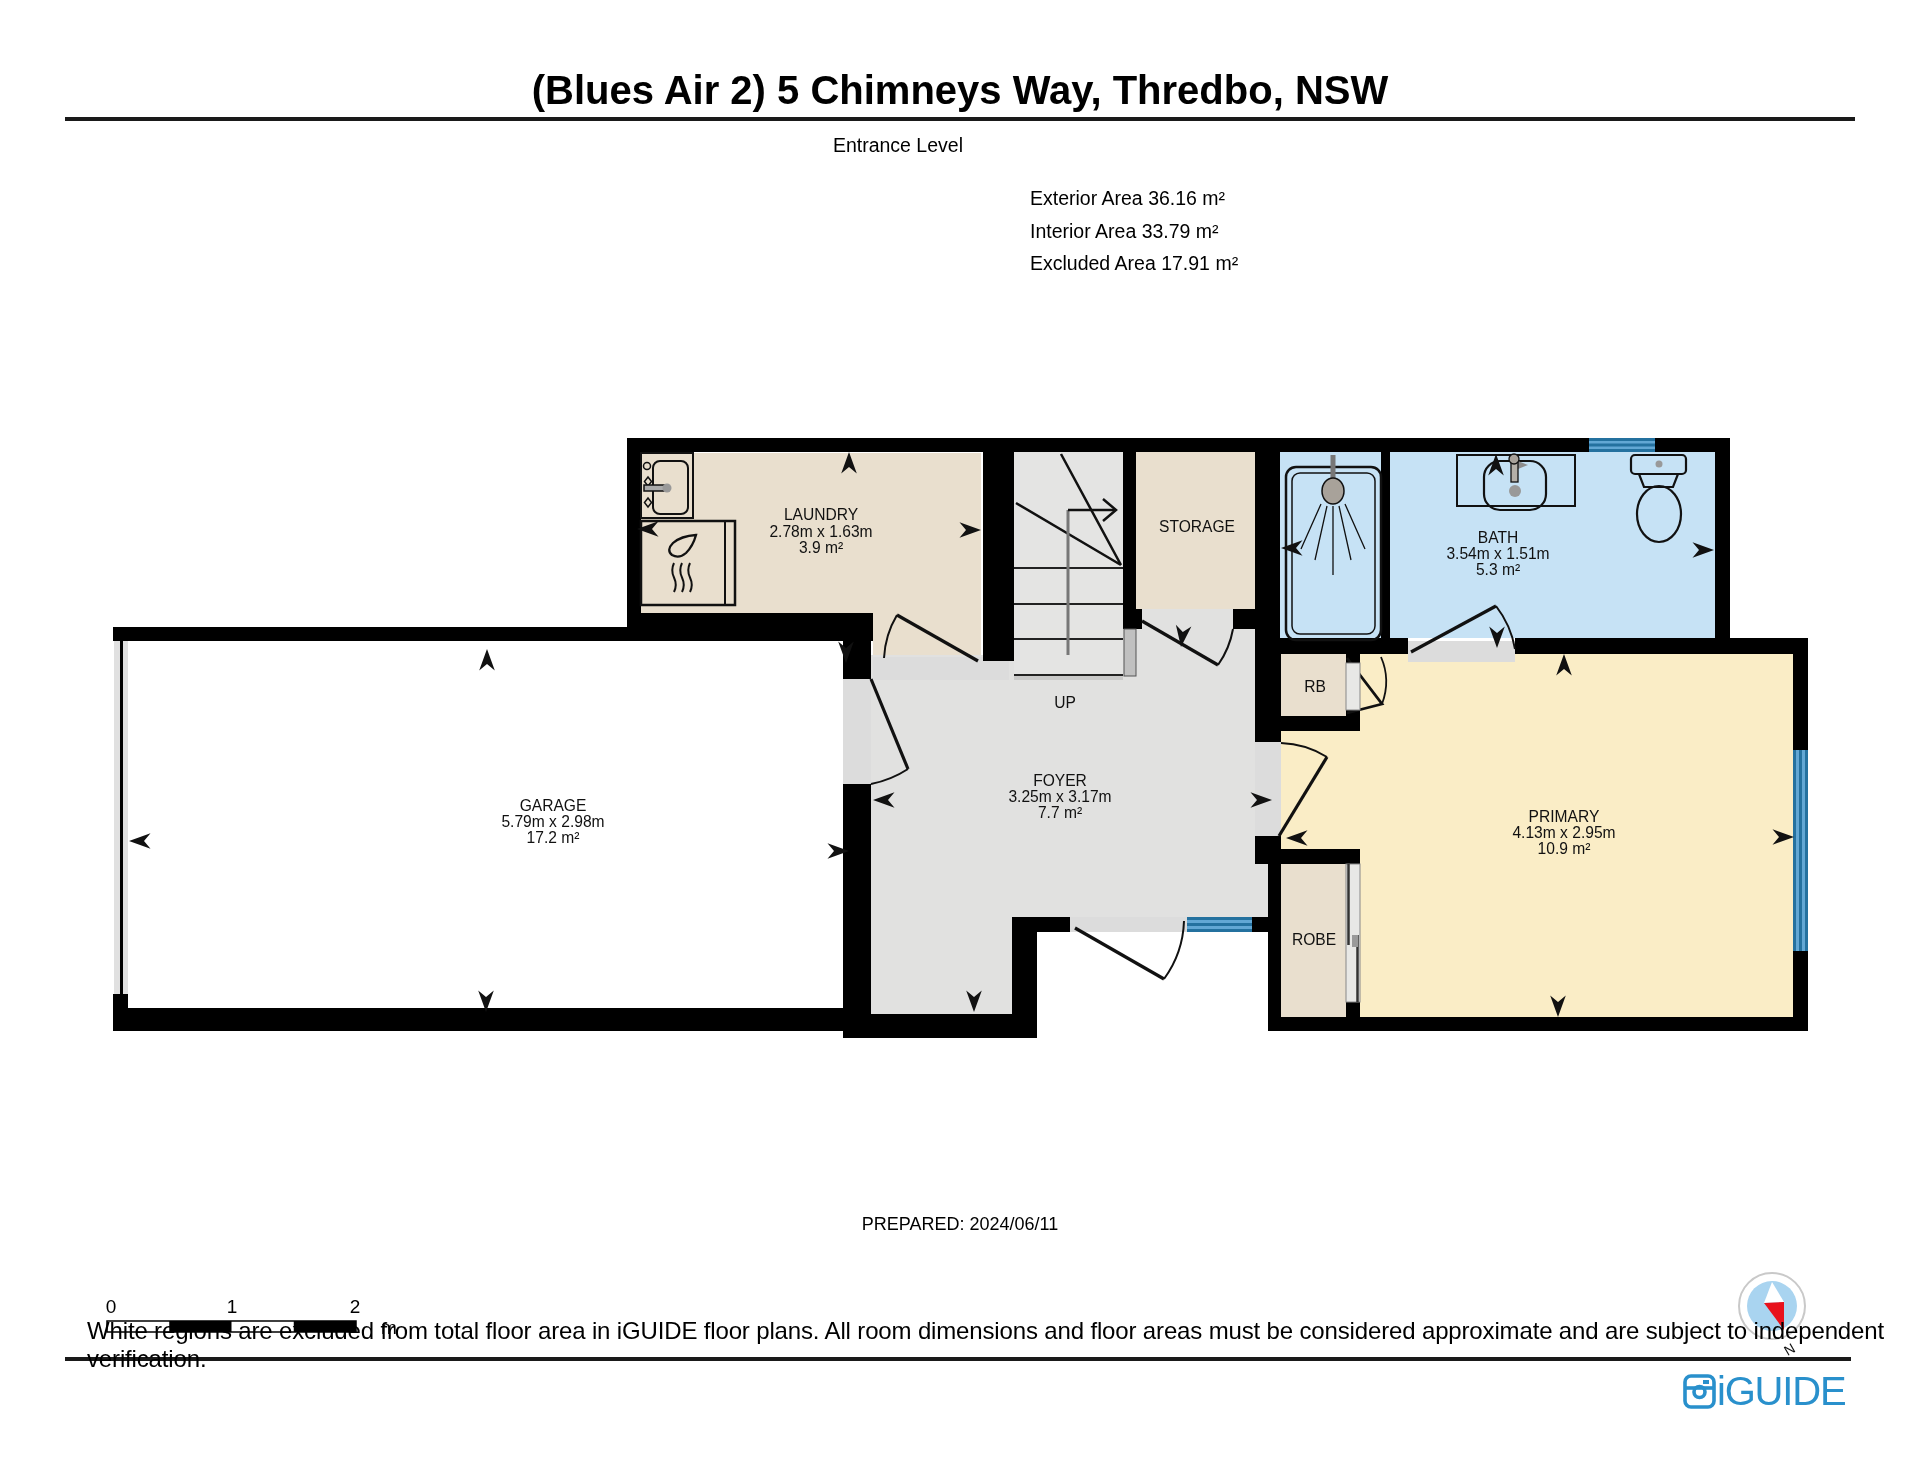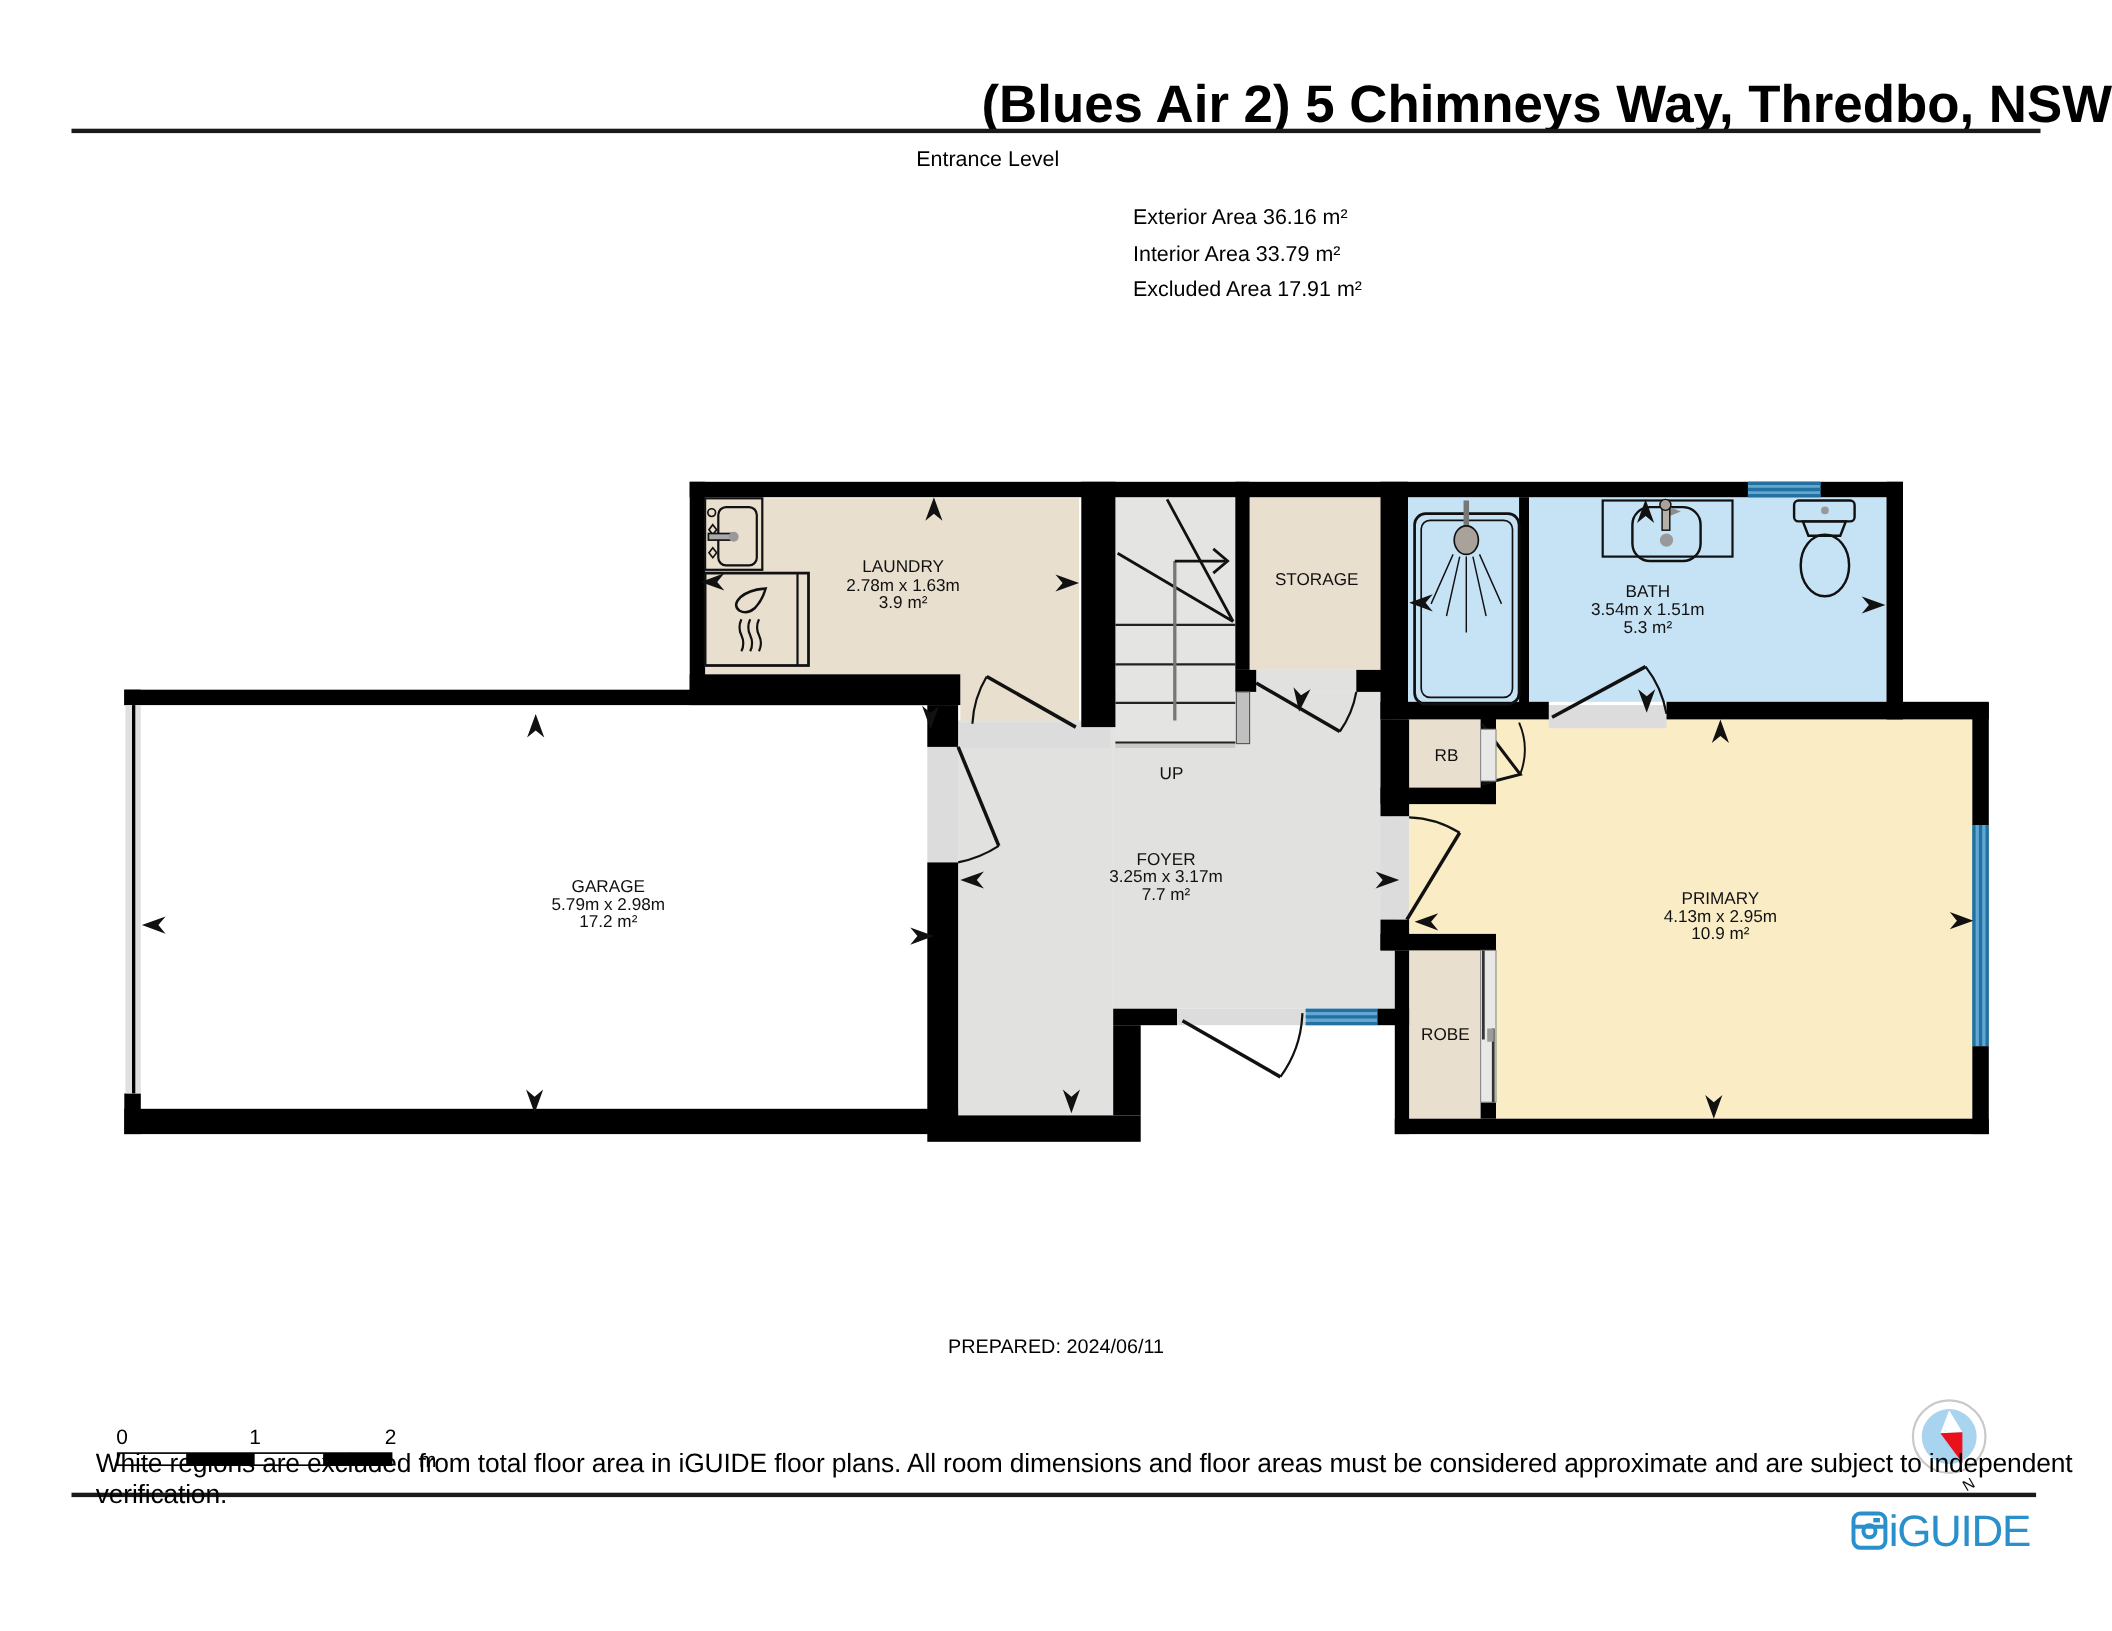--- a/index.html
+++ b/index.html
@@ -2,21 +2,21 @@
 <html><head>
 <meta charset="utf-8">
 <style>
   html,body{margin:0;padding:0;background:#fff;}
   body{width:1920px;height:1483px;position:relative;font-family:"Liberation Sans",sans-serif;color:#000;}
   .abs{position:absolute;}
 </style>
 </head>
 <body>
 
-<div class="abs" style="left:0;top:68px;width:1920px;text-align:right;font-size:48px;font-weight:bold;">(Blues Air 2) 5 Chimneys Way, Thredbo, NSW</div>
+<div class="abs" style="left:0;top:68px;width:1920px;text-align:center;font-size:40px;font-weight:bold;">(Blues Air 2) 5 Chimneys Way, Thredbo, NSW</div>
 
 <div class="abs" style="left:65px;top:117px;width:1790px;height:4px;background:#1a1a1a;"></div>
 
 <div class="abs" style="left:663px;top:134px;width:300px;text-align:right;font-size:19.5px;font-weight:normal;">Entrance Level</div>
 
 <div class="abs" style="left:1030px;top:134px;font-size:19.5px;line-height:32.5px;margin-top:48px;">Exterior Area 36.16 m²<br>Interior Area 33.79 m²<br>Excluded Area 17.91 m²</div>
 
 <svg class="abs" style="left:0;top:0;" width="1920" height="1483" viewBox="0 0 1920 1483">
 
   <polygon points="641,453 981,453 981,657 873,657 873,613 641,613" fill="#e9dfce"></polygon>

